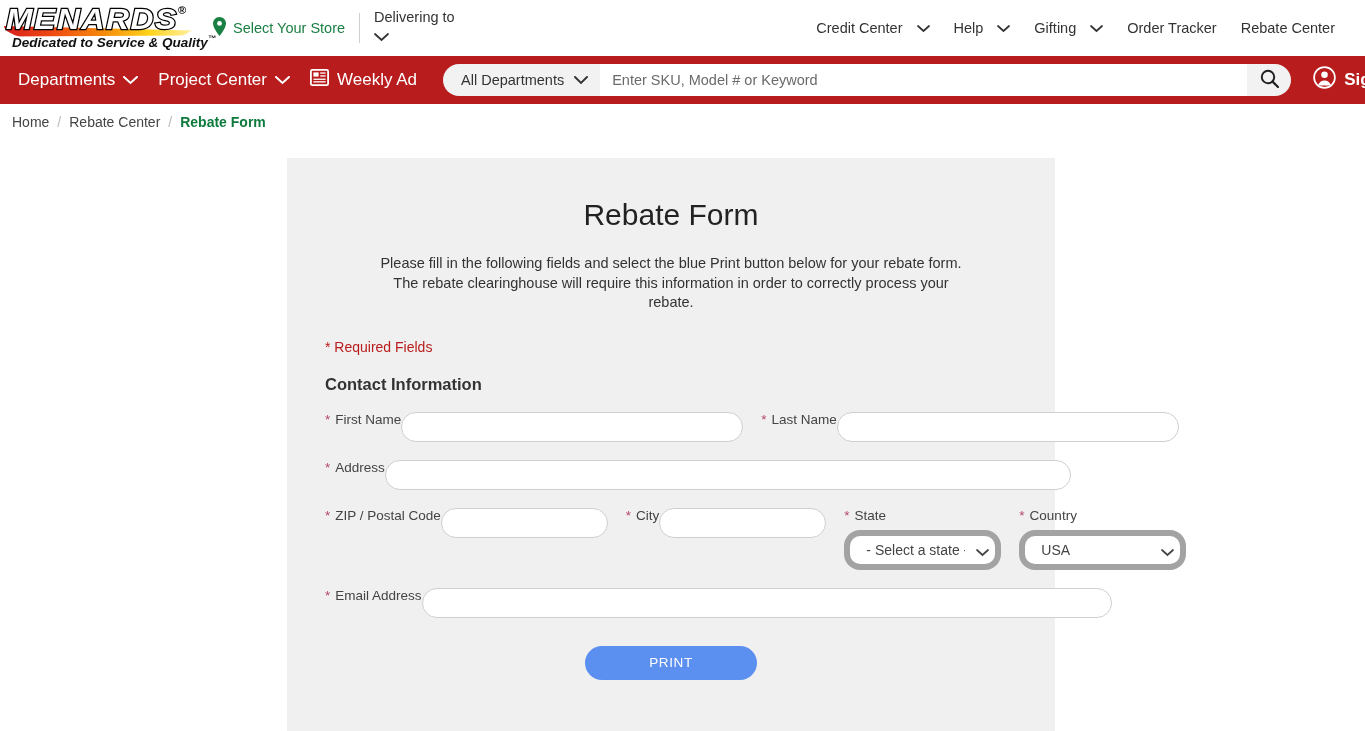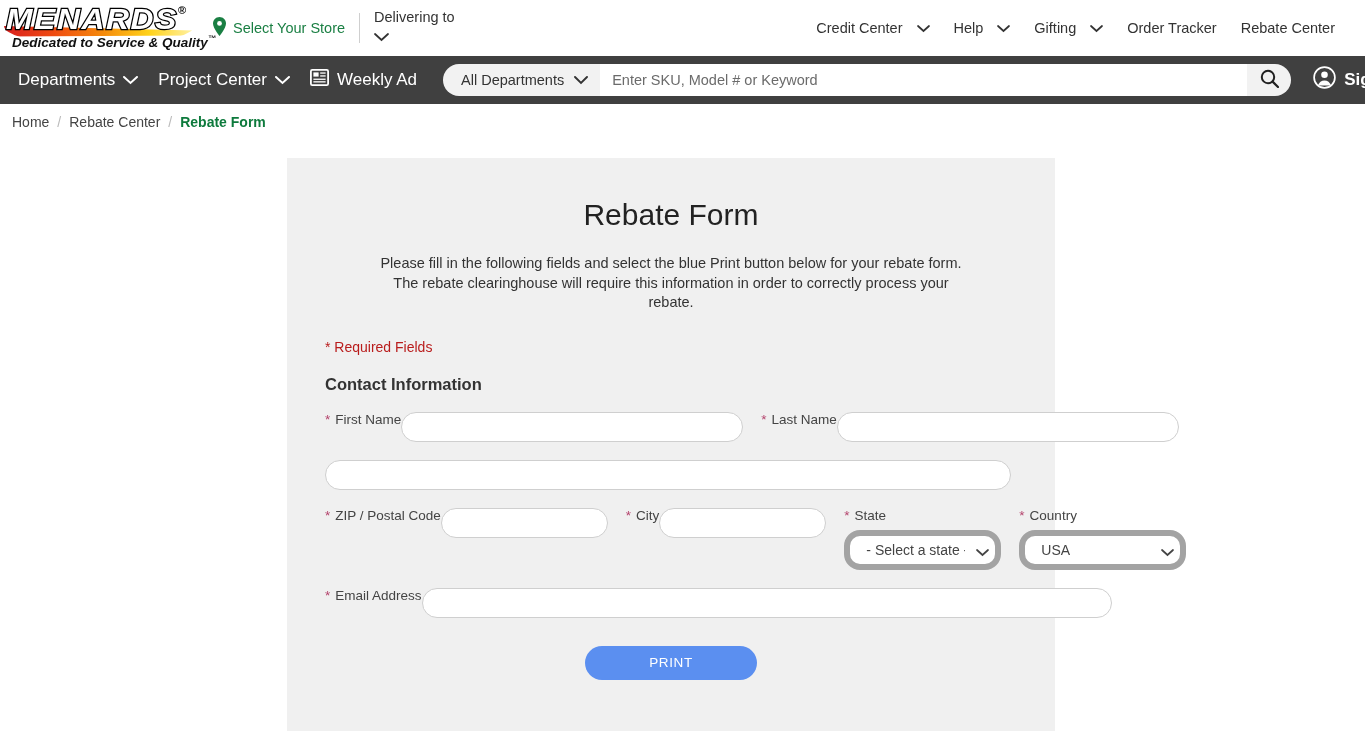--- a/index.html
+++ b/index.html
@@ -115,21 +115,21 @@
     font-size: 14.5px;
     color: #333333;
     padding: 4px 12px;
     white-space: nowrap;
     cursor: pointer;
   }
 
   
   .green-bar {
     height: 48px;
-    background: #404040;
+    background: #b91c1c;
     display: flex;
     align-items: center;
     padding: 0 0 0 8px;
   }
   .green-item {
     display: flex;
     align-items: center;
     gap: 8px;
     color: #ffffff;
     font-size: 17px;
@@ -456,20 +456,21 @@
       <input class="txt w-first" type="text" value="" style="">
     </div>
     <div class="field" style="margin-left:8px;">
       <span class="field-label"><span class="star">*</span><span>Last Name</span></span>
       <input class="txt w-last" type="text" value="" style="">
     </div>
   </div>
 
   <div class="form-row">
     <div class="field">
+      <span class="field-label"><span class="star">*</span><span>Address</span></span>
       <input class="txt w-addr" type="text" value="" style="">
     </div>
   </div>
 
   <div class="form-row">
     <div class="field">
       <span class="field-label"><span class="star">*</span><span>ZIP / Postal Code</span></span>
       <input class="txt w-zip" type="text" value="" style="">
     </div>
     <div class="field" style="margin-left:8px;">

